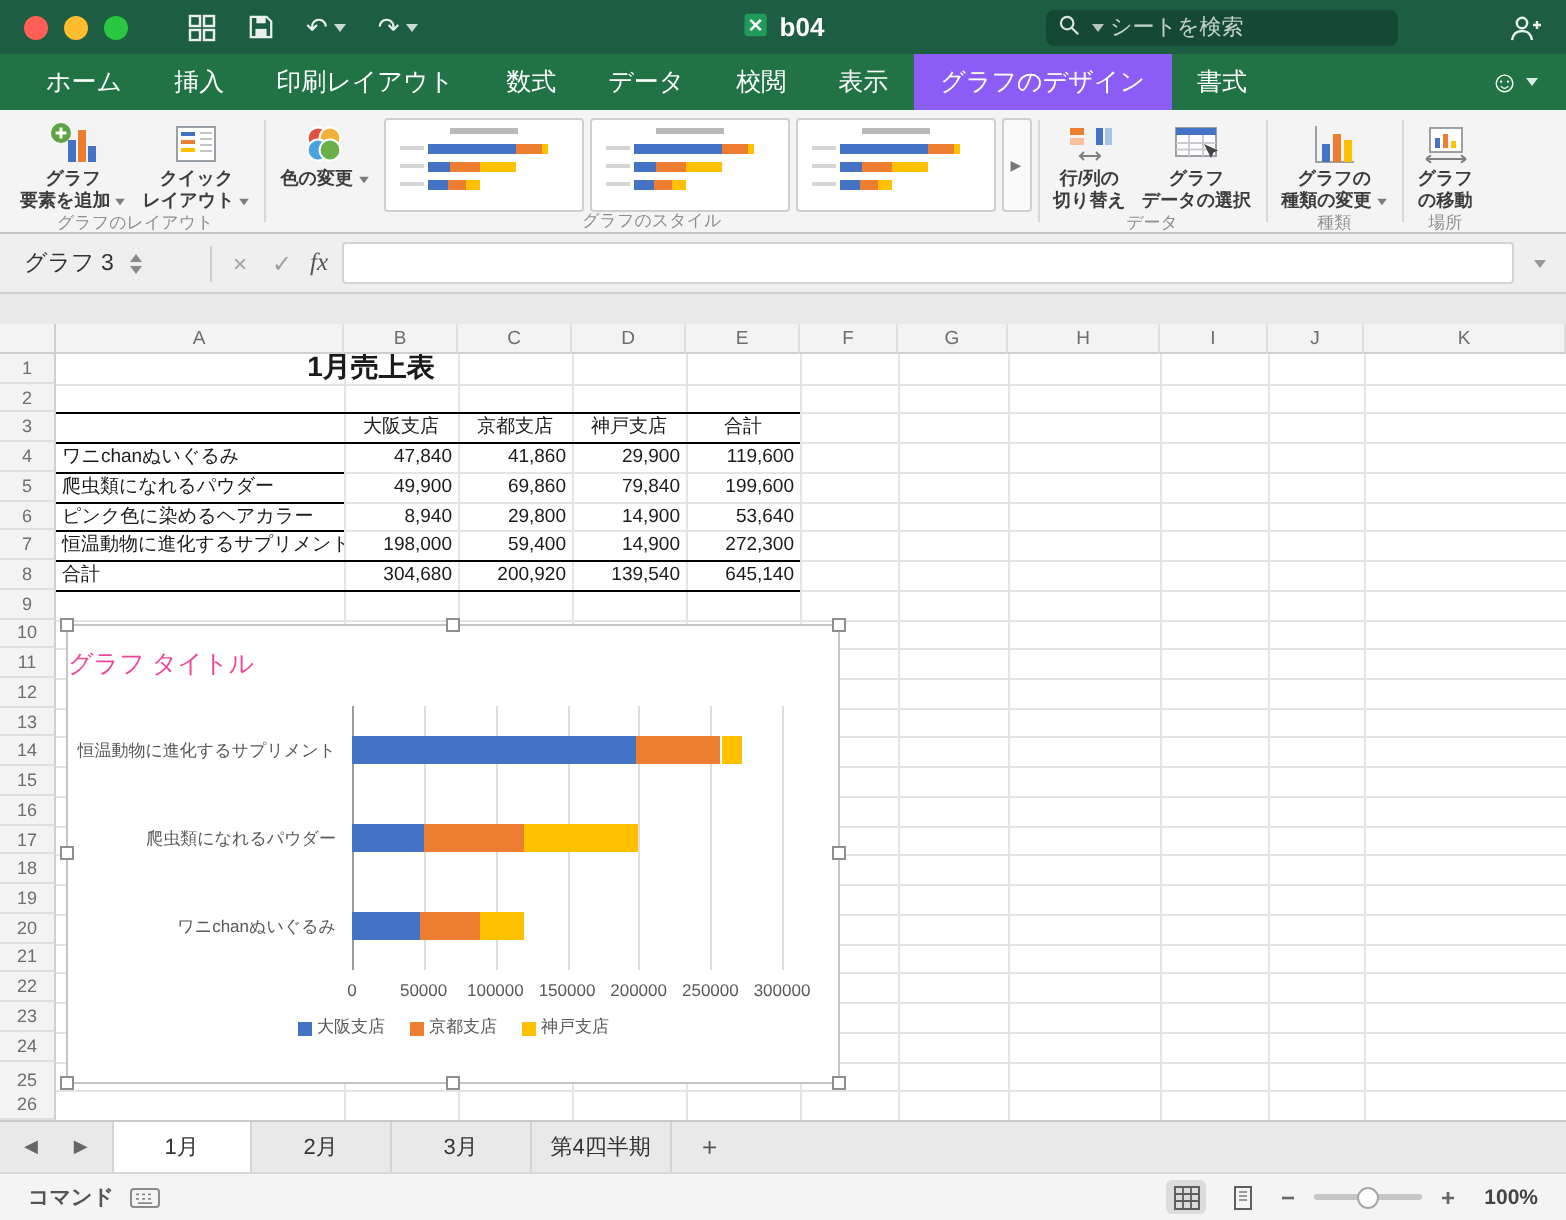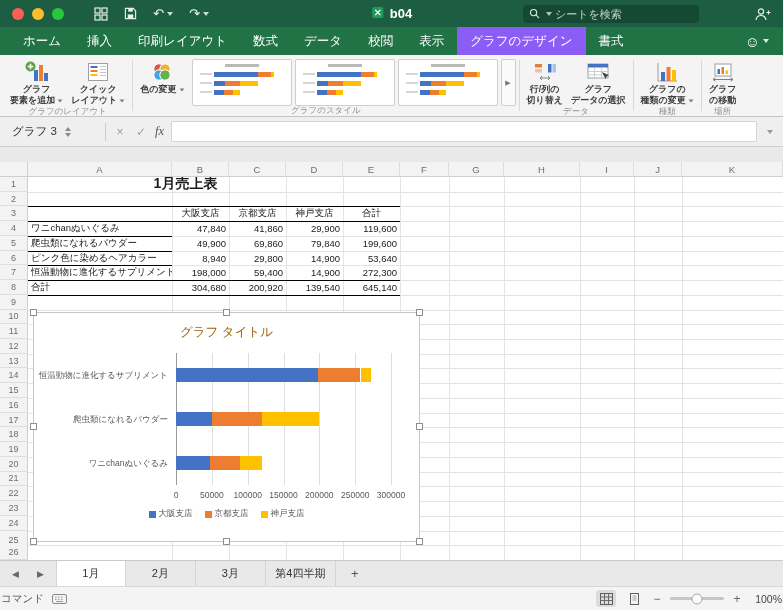--- a/index.html
+++ b/index.html
@@ -72,21 +72,21 @@
   .hline{position:absolute;height:1px;background:#e4e4e4;width:755px;}
   .cell{position:absolute;display:flex;align-items:center;font-size:9.5px;color:#1b1b1b;padding:0 3px;white-space:nowrap;overflow:hidden;z-index:1;}
   .c-left{justify-content:flex-start;}
   .c-right{justify-content:flex-end;}
   .c-center{justify-content:center;}
   .c-title{overflow:visible;font-size:14px;font-weight:bold;}
   .tline{position:absolute;height:1px;background:#000;z-index:2;}
 
   
   .chart{position:absolute;left:33px;top:150px;width:387px;height:230px;background:#fff;border:1px solid #c6c6c6;z-index:5;}
-  .ctitle{position:absolute;top:11px;left:0;right:0;text-align:center;font-size:12.5px;color:#a16207;}
+  .ctitle{position:absolute;top:11px;left:0;right:0;text-align:left;font-size:12.5px;color:#ec4899;}
   .cgrid{position:absolute;width:1px;background:#dedede;}
   .caxis{position:absolute;width:1px;background:#9b9b9b;}
   .ctick{position:absolute;width:44px;text-align:center;font-size:8.5px;color:#595959;}
   .ccat{position:absolute;left:0;width:134px;text-align:right;font-size:8.5px;color:#595959;white-space:nowrap;}
   .cbar{position:absolute;height:14px;}
   .clegend{position:absolute;left:0;right:0;top:195px;display:flex;justify-content:center;align-items:center;gap:12px;font-size:8.5px;color:#595959;}
   .litem{display:flex;align-items:center;gap:3px;}
   .lsw{width:7px;height:7px;display:inline-block;}
   .handle{position:absolute;width:7px;height:7px;background:#fff;border:1px solid #8f8f8f;z-index:6;}
   .h-tl{left:-4px;top:-4px}.h-tc{left:calc(50% - 4px);top:-4px}.h-tr{right:-4px;top:-4px}
@@ -96,21 +96,21 @@
   
   .sheettabs{height:26px;background:#e9e9e9;border-top:1px solid #c9c9c9;display:flex;align-items:stretch;flex:0 0 auto;}
   .tabnav{display:flex;align-items:center;gap:18px;padding:0 12px;color:#666;font-size:9px;}
   .stabs{display:flex;align-items:stretch;}
   .stab{width:70px;display:flex;align-items:center;justify-content:center;font-size:11px;color:#333;border-right:1px solid #d4d4d4;}
   .stab:first-child{border-left:1px solid #d4d4d4;}
   .stab.active{background:#fff;}
   .addtab{width:38px;display:flex;align-items:center;justify-content:center;font-size:13px;color:#555;}
 
   
-  .statusbar{height:24px;background:#f4f4f4;border-top:1px solid #d8d8d8;display:flex;align-items:center;padding:0 1px;font-size:10.5px;color:#555;flex:0 0 auto;gap:8px;}
+  .statusbar{height:24px;background:#f4f4f4;border-top:1px solid #d8d8d8;display:flex;align-items:center;padding:0 14px;font-size:10.5px;color:#555;flex:0 0 auto;gap:8px;font-weight:bold;}
   .sbicon{display:inline-flex;}
   .sb-right{margin-left:auto;display:flex;align-items:center;gap:8px;}
   .vicon{width:20px;height:17px;display:flex;align-items:center;justify-content:center;border-radius:3px;}
   .vicon.active{background:#dcdcdc;}
   .zbtn{font-size:12px;color:#666;width:10px;text-align:center;}
   .ztrack{width:54px;height:3px;background:#c6c6c6;border-radius:2px;position:relative;}
   .zknob{position:absolute;left:50%;top:50%;transform:translate(-50%,-50%);width:11px;height:11px;border-radius:50%;background:#fdfdfd;border:1px solid #a8a8a8;}
   .zoomlbl{min-width:32px;text-align:right;color:#444;}
 </style>
 </head>

